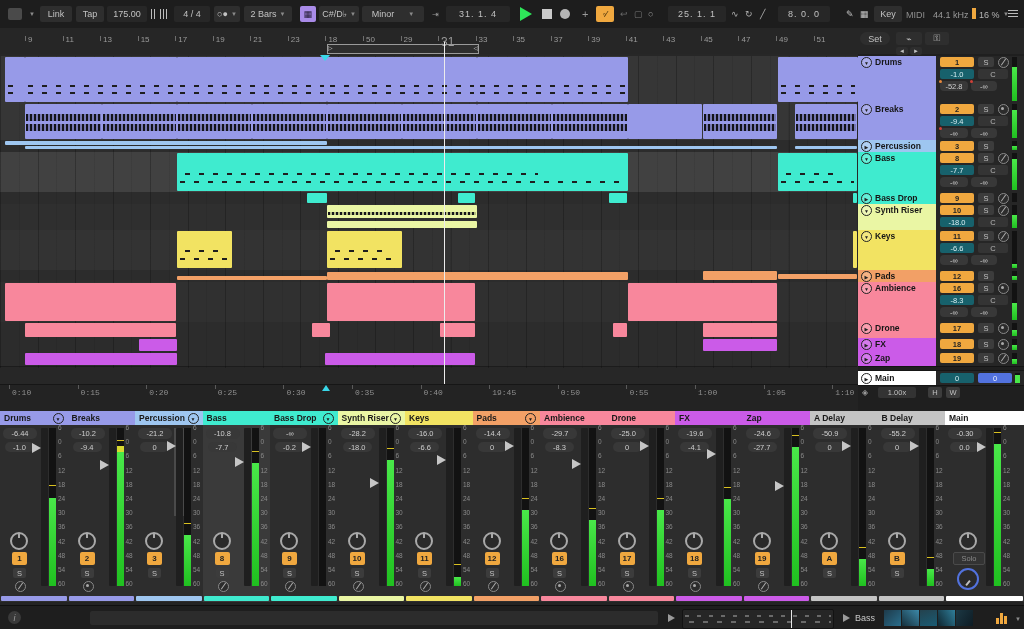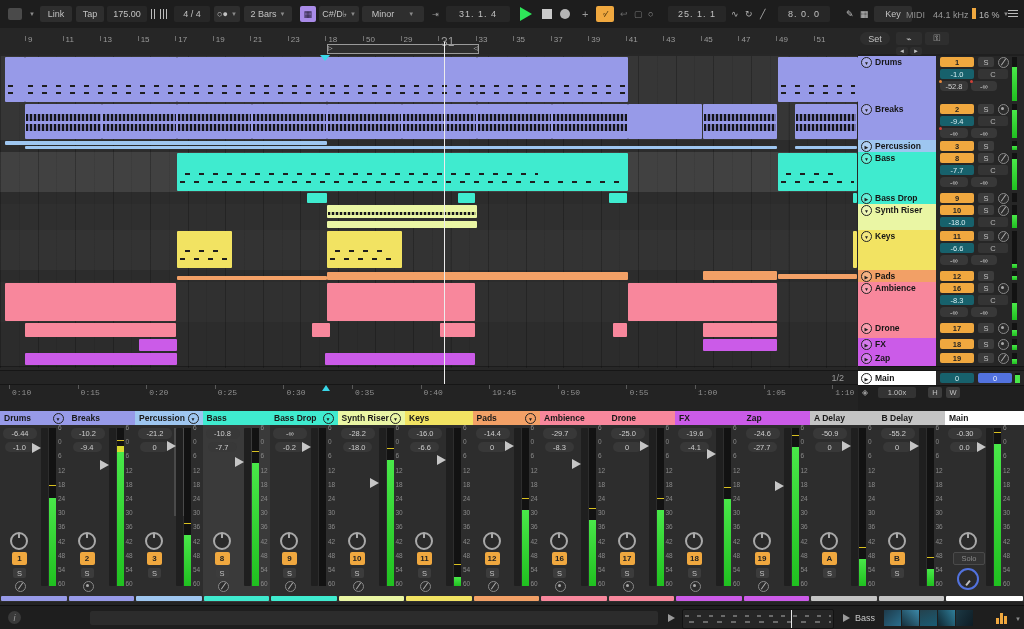--- a/index.html
+++ b/index.html
@@ -100,21 +100,21 @@
     <div class="abs" style="left:634px;top:9px;color:#787878;">▢</div>
     <div class="abs" style="left:648px;top:9px;color:#999;">○</div>
     <div class="tbtn tval" style="left:668px;width:58px;letter-spacing:1px;">25. 1. 1</div>
     <div class="abs" style="left:731px;top:9px;color:#b0b0b0;">∿</div>
     <div class="abs" style="left:745px;top:9px;color:#b0b0b0;">↻</div>
     <div class="abs" style="left:760px;top:9px;color:#b0b0b0;">╱</div>
     <div class="tbtn tval" style="left:778px;width:52px;letter-spacing:1px;">8. 0. 0</div>
 
     <div class="abs" style="left:846px;top:9px;color:#c5c5c5;">✎</div>
     <div class="abs" style="left:860px;top:9px;color:#c5c5c5;">▦</div>
-    <div class="tbtn" style="left:874px;width:38px;">Key</div>
+    <div class="tbtn" style="left:874px;width:28px;">Key</div>
     <div class="abs" style="left:906px;top:10px;color:#8e8e8e;">MIDI</div>
     <div class="abs" style="left:933px;top:10px;color:#9a9a9a;">44.1 kHz</div>
     <div class="abs" style="left:972px;top:8px;width:4px;height:11px;background:#f0a83f;"></div>
     <div class="abs" style="left:979px;top:10px;color:#b5b5b5;">16 %</div>
     <div class="abs caret" style="left:1000px;top:11px;">▼</div>
     <div class="abs" style="left:1008px;top:9px;"><span class="hbars"></span></div>
   </div>
 
   <div id="bar-ruler">
       <div class="abs" style="left: 25px; top: 8px; width: 1px; height: 5px; background: rgb(110, 110, 110);"></div>
@@ -287,23 +287,20 @@
       <div class="clip abs" style="left: 440px; top: 269px; width: 35px; height: 14px; background: rgb(248, 135, 156); z-index: 3;"></div>
       <div class="clip abs" style="left: 613px; top: 269px; width: 14px; height: 14px; background: rgb(248, 135, 156); z-index: 3;"></div>
       <div class="clip abs" style="left: 703px; top: 269px; width: 74px; height: 14px; background: rgb(248, 135, 156); z-index: 3;"></div>
       <div class="clip abs" style="left: 139px; top: 285px; width: 38px; height: 12px; background: rgb(203, 91, 232); z-index: 3;"></div>
       <div class="clip abs" style="left: 703px; top: 285px; width: 74px; height: 12px; background: rgb(203, 91, 232); z-index: 3;"></div>
       <div class="clip abs" style="left: 25px; top: 299px; width: 152px; height: 12px; background: rgb(203, 91, 232); z-index: 3;"></div>
       <div class="clip abs" style="left: 325px; top: 299px; width: 150px; height: 12px; background: rgb(203, 91, 232); z-index: 3;"></div>
       <div class="abs" id="playhead" style="left: 444px; top: -12px; width: 1px; height: 342px; background: rgb(236, 236, 236); z-index: 7;"></div>
     </div>
 
-  <div class="abs" style="left:0;top:370px;width:858px;height:14px;background:#242424;border-top:1px solid #161616;">
-    <span class="abs" style="right:14px;top:2px;color:#9a9a9a;font-size:9px;">1/2</span>
-  </div>
 
   <div id="time-ruler">
       <div class="timelab abs" style="left: 12px; top: 3px;">0:10</div>
       <div class="abs" style="left: 9px; top: 0px; width: 1px; height: 4px; background: rgb(90, 90, 90);"></div>
       <div class="timelab abs" style="left: 80.6px; top: 3px;">0:15</div>
       <div class="abs" style="left: 77.6px; top: 0px; width: 1px; height: 4px; background: rgb(90, 90, 90);"></div>
       <div class="timelab abs" style="left: 149.2px; top: 3px;">0:20</div>
       <div class="abs" style="left: 146.2px; top: 0px; width: 1px; height: 4px; background: rgb(90, 90, 90);"></div>
       <div class="timelab abs" style="left: 217.8px; top: 3px;">0:25</div>
       <div class="abs" style="left: 214.8px; top: 0px; width: 1px; height: 4px; background: rgb(90, 90, 90);"></div>

